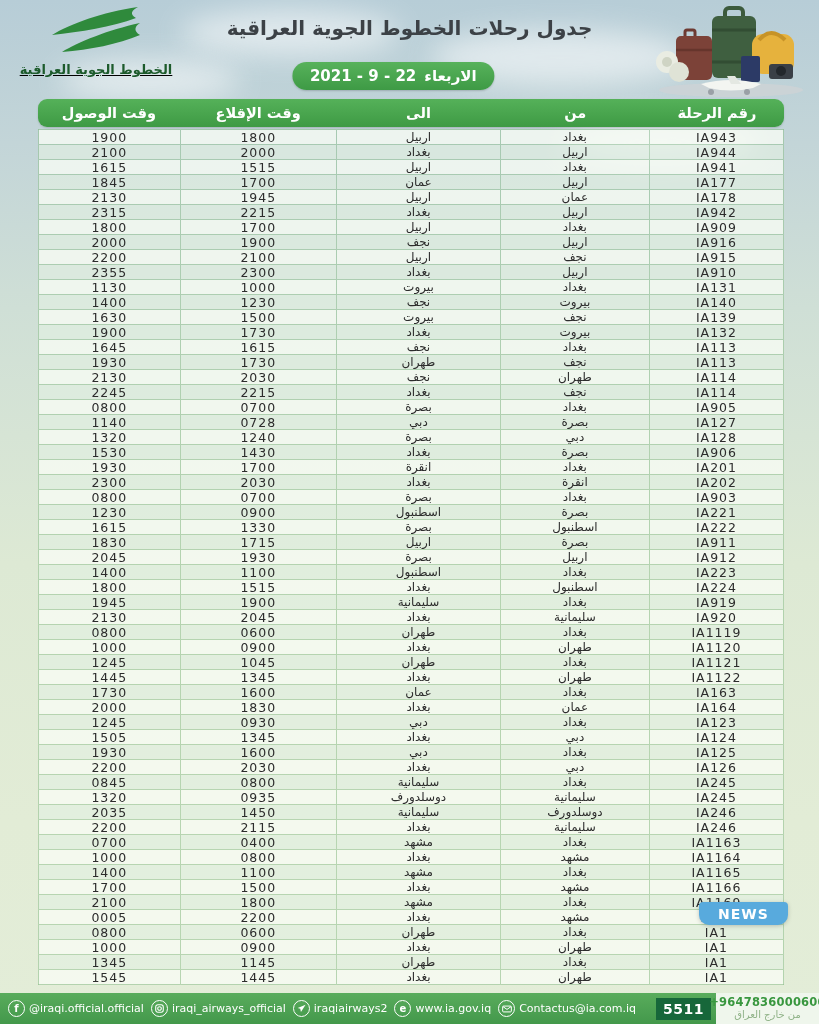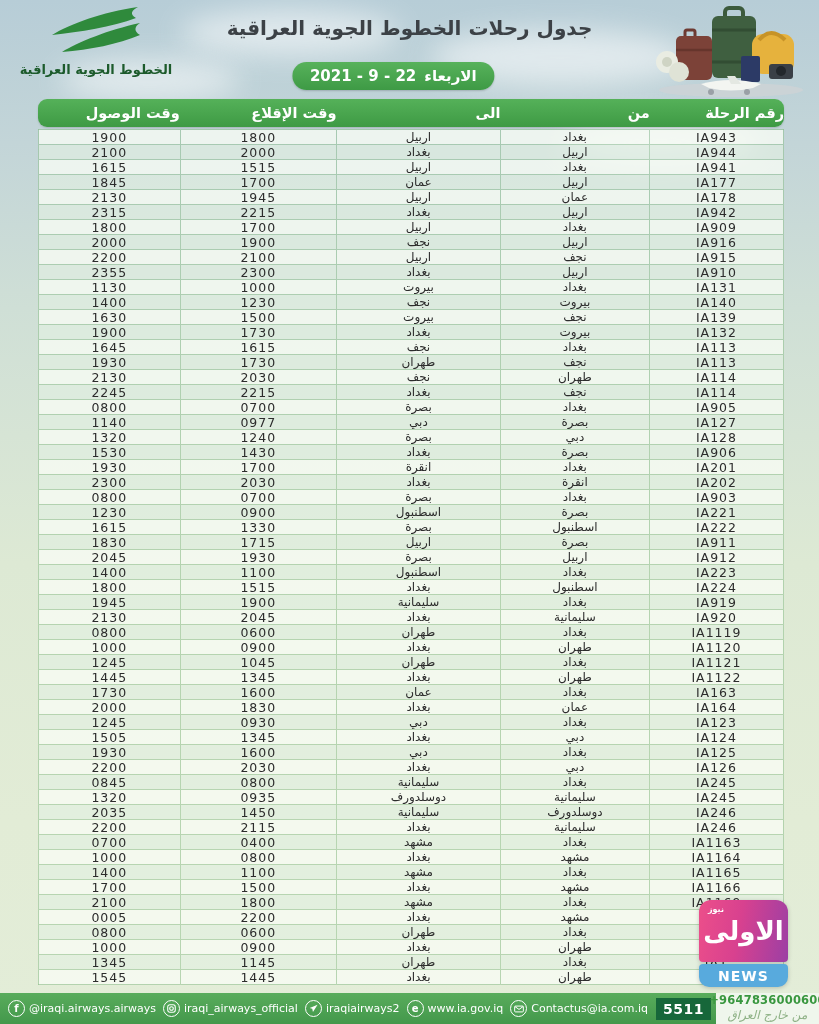--- a/index.html
+++ b/index.html
@@ -5,37 +5,37 @@
   * { margin:0; padding:0; box-sizing:border-box; }
   html,body { width:819px; height:1024px; }
   body {
     font-family:"DejaVu Sans", sans-serif;
     position:relative; overflow:hidden;
     background:linear-gradient(180deg,#b7cdd7 0%,#c3d5d8 14%,#cfdfd6 30%,#dde9d4 55%,#e2ecd6 80%,#e3edd8 100%);
   }
   .cloud { position:absolute; background:#fff; border-radius:50%; filter:blur(14px); opacity:.55; }
 
   
-  .logo { position:absolute; left:16px; top:6px; width:160px; text-align:center; }
+  .logo { position:absolute; left:16px; top:6px; width:160px; text-align:center;text-decoration:underline; }
   .logo-ar { font-size:13px; font-weight:bold; color:#1d5b2c; margin-top:2px; }
   .logo-en { font-size:12px; font-weight:bold; color:#1d5b2c; letter-spacing:1px;margin-top:24px; }
   .page-title { position:absolute; top:16px; left:0; width:100%; text-align:center;
     font-size:20px; font-weight:600; color:#3c4146; direction:rtl; }
   .date-badge { position:absolute; top:62px; left:50%; transform:translateX(-58%);
     background:linear-gradient(180deg,#57b25b,#3e9a45); color:#fff; font-size:15px; font-weight:bold;
     padding:5px 18px; border-radius:14px; display:flex; gap:8px; align-items:flex-start;
     box-shadow:0 1px 2px rgba(0,0,0,.18); }
   .illustration { position:absolute; right:8px; top:0; }
 
   
   .table-wrap { position:absolute; left:38px; top:99px; width:746px; }
   .thead-bar { display:flex; direction:rtl; height:28px; align-items:center;
     background:linear-gradient(180deg,#55b159,#3e9a44); border-radius:9px;
     color:#fff; font-size:14.5px; font-weight:bold; box-shadow:0 1px 2px rgba(0,0,0,.15); }
-  .thead-bar span { }
+  .thead-bar span { text-align:center; }
   .hc0{width:18%;} .hc1{width:20%;} .hc2{width:22%;} .hc3{width:21%;} .hc4{width:19%;}
   .body-table { width:100%; border-collapse:collapse; table-layout:fixed; direction:rtl;
     margin-top:2px; border:1px solid rgba(140,190,140,.55); }
   .body-table td { height:15px; text-align:center; vertical-align:middle;
     color:#2c2c2c; line-height:13px; overflow:hidden; white-space:nowrap; }
   .body-table td + td { border-right:1px solid rgba(140,190,140,.5); }
   .body-table tr + tr td { border-top:1px solid rgba(140,190,140,.5); }
   .body-table tr:nth-child(odd)  { background:rgba(248,252,245,.78); }
   .body-table tr:nth-child(even) { background:rgba(226,240,226,.66); }
   .num { font-size:12.5px; letter-spacing:1px; direction:ltr; }
@@ -60,21 +60,21 @@
     display:flex; align-items:center; direction:ltr; padding-left:8px; z-index:6; }
   .f-item { display:flex; align-items:center; gap:4px; color:#fff; font-size:11px; margin-right:7px; white-space:nowrap; }
   .circle-ic { width:17px; height:17px; border:1.4px solid #fff; border-radius:50%;
     display:inline-flex; align-items:center; justify-content:center;
     font-size:10px; font-weight:bold; color:#fff; flex:0 0 auto; }
   .shortcode { margin-left:auto; background:#17673a; color:#fff; font-size:14px; font-weight:bold;
     border-radius:0; padding:3px 7px; letter-spacing:.5px; }
   .phone-box { width:103px; height:31px; background:#eff6ec; margin-left:5px;
     display:flex; flex-direction:column; align-items:center; justify-content:center; line-height:1.2; }
   .phone-number { color:#39973f; font-size:11.5px; font-weight:bold; letter-spacing:.2px; }
-  .phone-note { color:#8fb287; font-size:12px; direction:rtl;font-style:italic; }
+  .phone-note { color:#8fb287; font-size:10px; direction:rtl; }
 </style>
 </head>
 <body>
 
 <div class="cloud" style="left:180px; top:10px; width:220px; height:46px;"></div>
 <div class="cloud" style="left:430px; top:30px; width:260px; height:55px;"></div>
 <div class="cloud" style="left:60px; top:60px; width:180px; height:40px;"></div>
 <div class="cloud" style="left:560px; top:120px; width:200px; height:45px;"></div>
 
 <div class="logo">
@@ -265,21 +265,21 @@
     <td class="num c-flight">IA905</td>
     <td class="c-city">بغداد</td>
     <td class="c-city">بصرة</td>
     <td class="num">0700</td>
     <td class="num">0800</td>
   </tr>
         <tr>
     <td class="num c-flight">IA127</td>
     <td class="c-city">بصرة</td>
     <td class="c-city">دبي</td>
-    <td class="num">0977</td>
+    <td class="num">0728</td>
     <td class="num">1140</td>
   </tr>
         <tr>
     <td class="num c-flight">IA128</td>
     <td class="c-city">دبي</td>
     <td class="c-city">بصرة</td>
     <td class="num">1240</td>
     <td class="num">1320</td>
   </tr>
         <tr>
@@ -532,31 +532,27 @@
     <td class="c-city">طهران</td>
     <td class="c-city">بغداد</td>
     <td class="num">1445</td>
     <td class="num">1545</td>
   </tr>
       </tbody>
   </table>
 </div>
 
 <div class="watermark">
-  <div class="wm-pink">
-    <span class="wm-small">نيوز</span>
-    <span class="wm-ar">الاولى</span>
-  </div>
   <div class="wm-blue">NEWS</div>
 </div>
 
 <div class="footer">
   <div class="f-item">
     <span class="circle-ic">f</span>
-    <span>@iraqi.airways.airways</span>
+    <span>@iraqi.official.official</span>
   </div>
   <div class="f-item">
     <span class="circle-ic">
       <svg width="9" height="9" viewBox="0 0 10 10">
           <rect x="0.8" y="0.8" width="8.4" height="8.4" rx="2.4" fill="none" stroke="#fff" stroke-width="1.2"></rect>
           <circle cx="5" cy="5" r="2" fill="none" stroke="#fff" stroke-width="1.2"></circle>
         </svg>
     </span>
     <span>iraqi_airways_official</span>
   </div>

